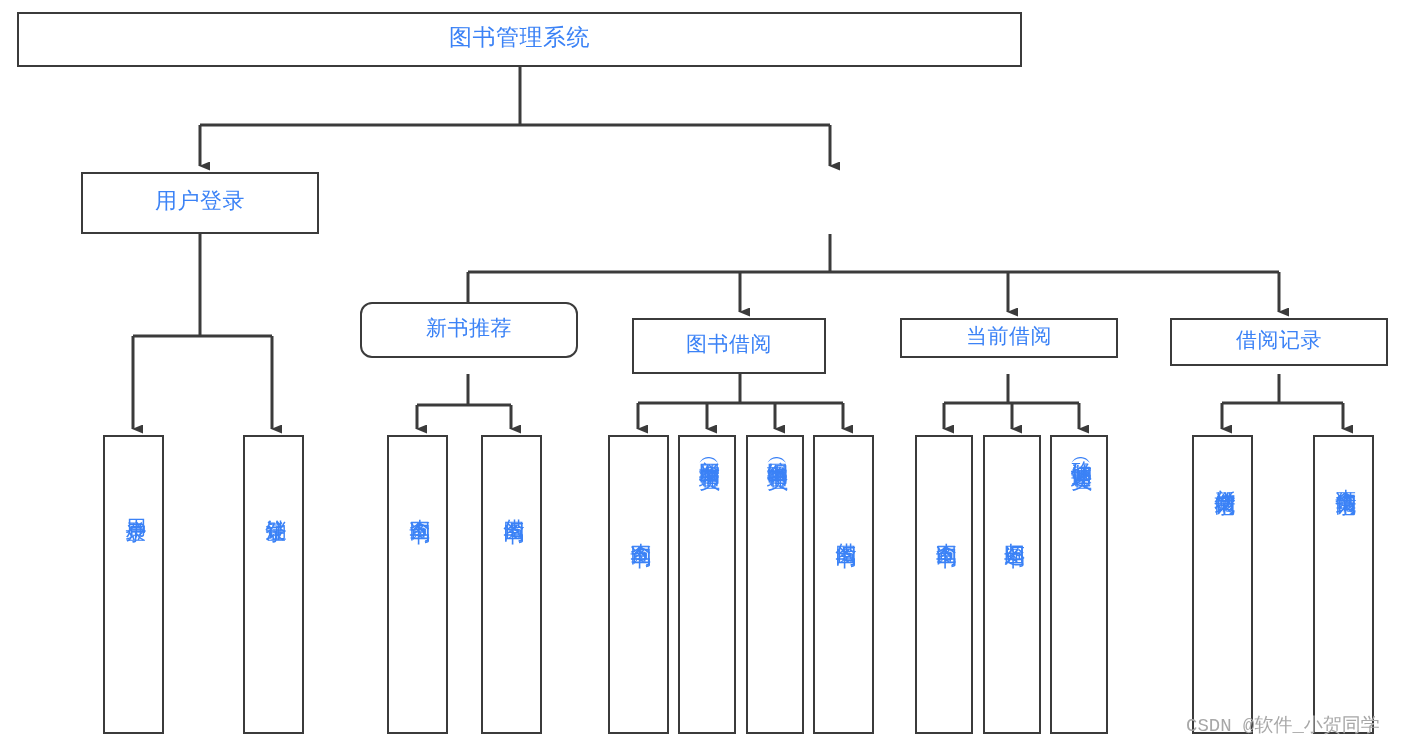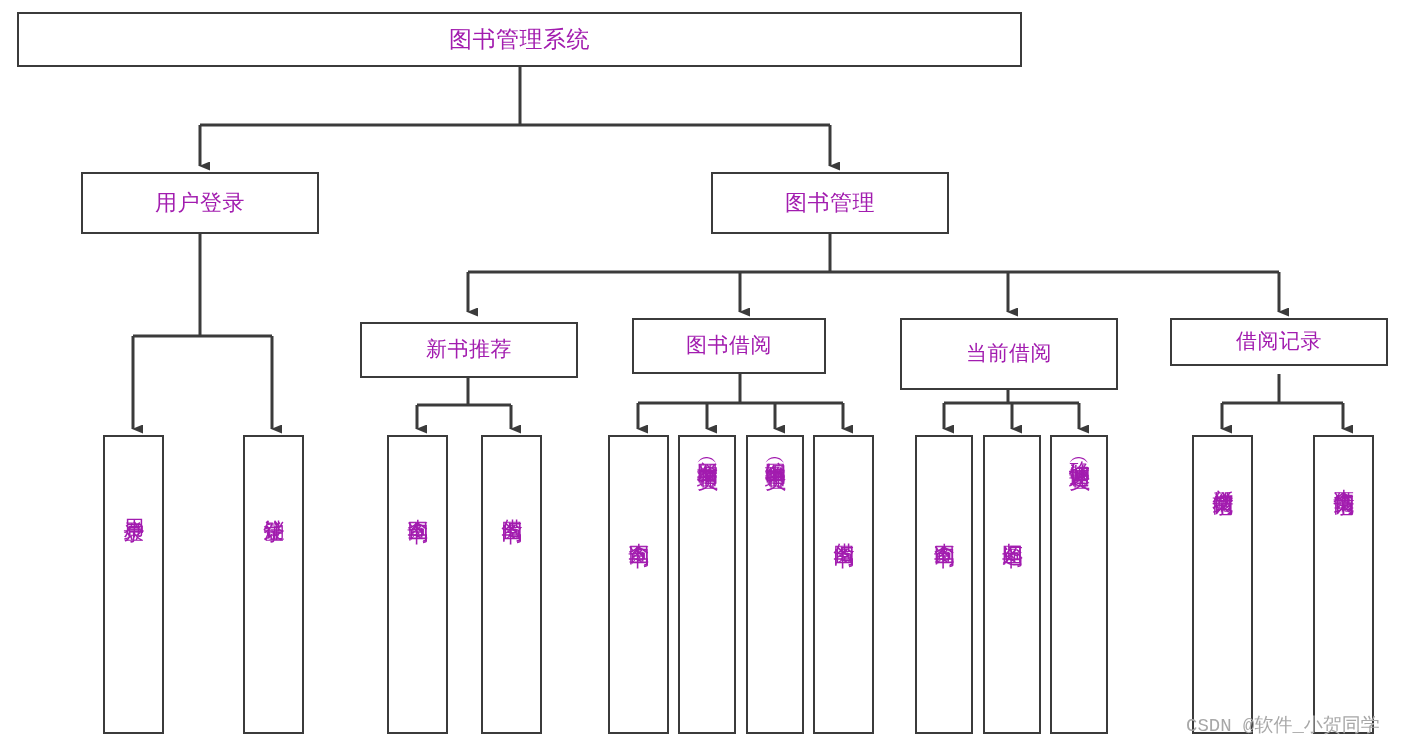--- a/index.html
+++ b/index.html
@@ -26,23 +26,24 @@
     position: absolute;
     box-sizing: border-box;
     border: 2px solid #3b3b3b;
     background: #ffffff;
     display: flex;
     align-items: center;
     justify-content: center;
     color: #2e2e2e;
   }
   .node .label {
-    color: #a21caf;
+    color: #3b82f6;
     line-height: 1.12;
     letter-spacing: 0.5px;
+    font-family: Liberation Mono, monospace;
   }
   .node-root .label { font-size: 23px; }
   .node-l2 .label { font-size: 22px; }
   .node-l3 .label { font-size: 21px; }
 
   .node-leaf {
     align-items: flex-start;
     justify-content: center;
     padding-top: 7px;
   }
@@ -134,31 +135,28 @@
     </g>
   </svg>
 
   <div class="node node-root" style="left:17px; top:12px; width:1005px; height:55px;">
     <span class="label">图书管理系统</span>
   </div>
 
   <div class="node node-l2" style="left:81px; top:172px; width:238px; height:62px;">
     <span class="label">用户登录</span>
   </div>
-  <div class="node node-l2" style="left:711px; top:172px; width:238px; height:62px;">
-    <span class="label">图书管理</span>
-  </div>
-
-  <div class="node node-l3" style="left:360px; top:322px; width:218px; height:56px;">
+
+  <div class="node node-l3" style="left:360px; top:302px; width:218px; height:56px;border-radius:12px;">
     <span class="label">新书推荐</span>
   </div>
   <div class="node node-l3" style="left:632px; top:318px; width:194px; height:56px;">
     <span class="label">图书借阅</span>
   </div>
-  <div class="node node-l3" style="left:900px; top:318px; width:218px; height:72px;">
+  <div class="node node-l3" style="left:900px; top:318px; width:218px; height:40px;">
     <span class="label">当前借阅</span>
   </div>
   <div class="node node-l3" style="left:1170px; top:318px; width:218px; height:48px;">
     <span class="label">借阅记录</span>
   </div>
 
   <div class="node node-leaf mid" style="left:103px; top:435px; width:61px; height:299px;">
     <span class="label">用户登录</span>
   </div>
   <div class="node node-leaf mid" style="left:243px; top:435px; width:61px; height:299px;">

